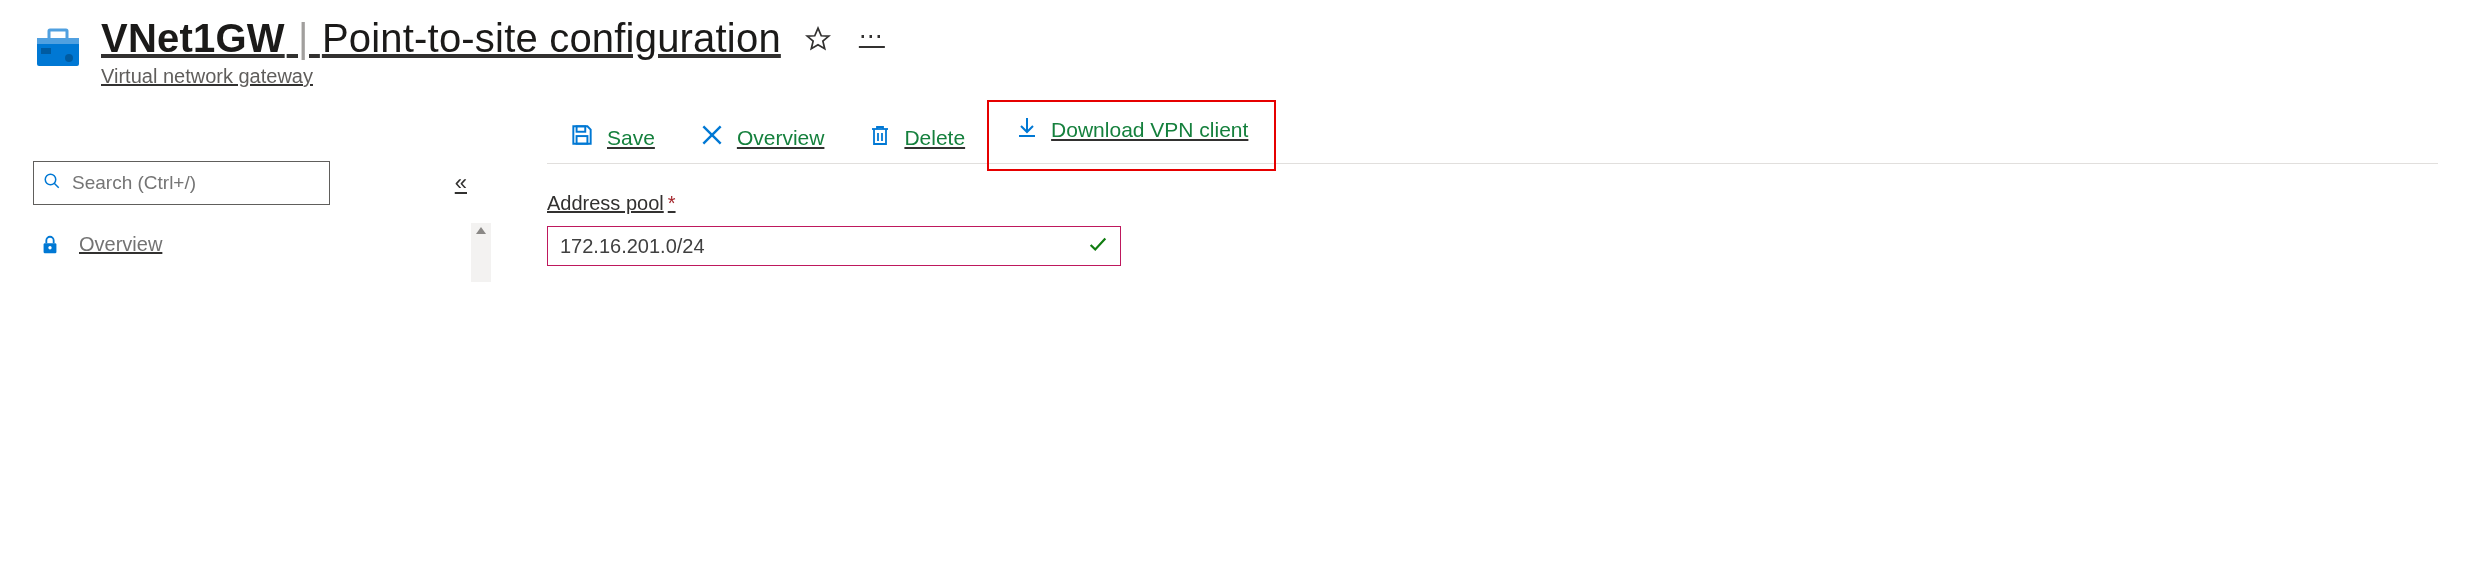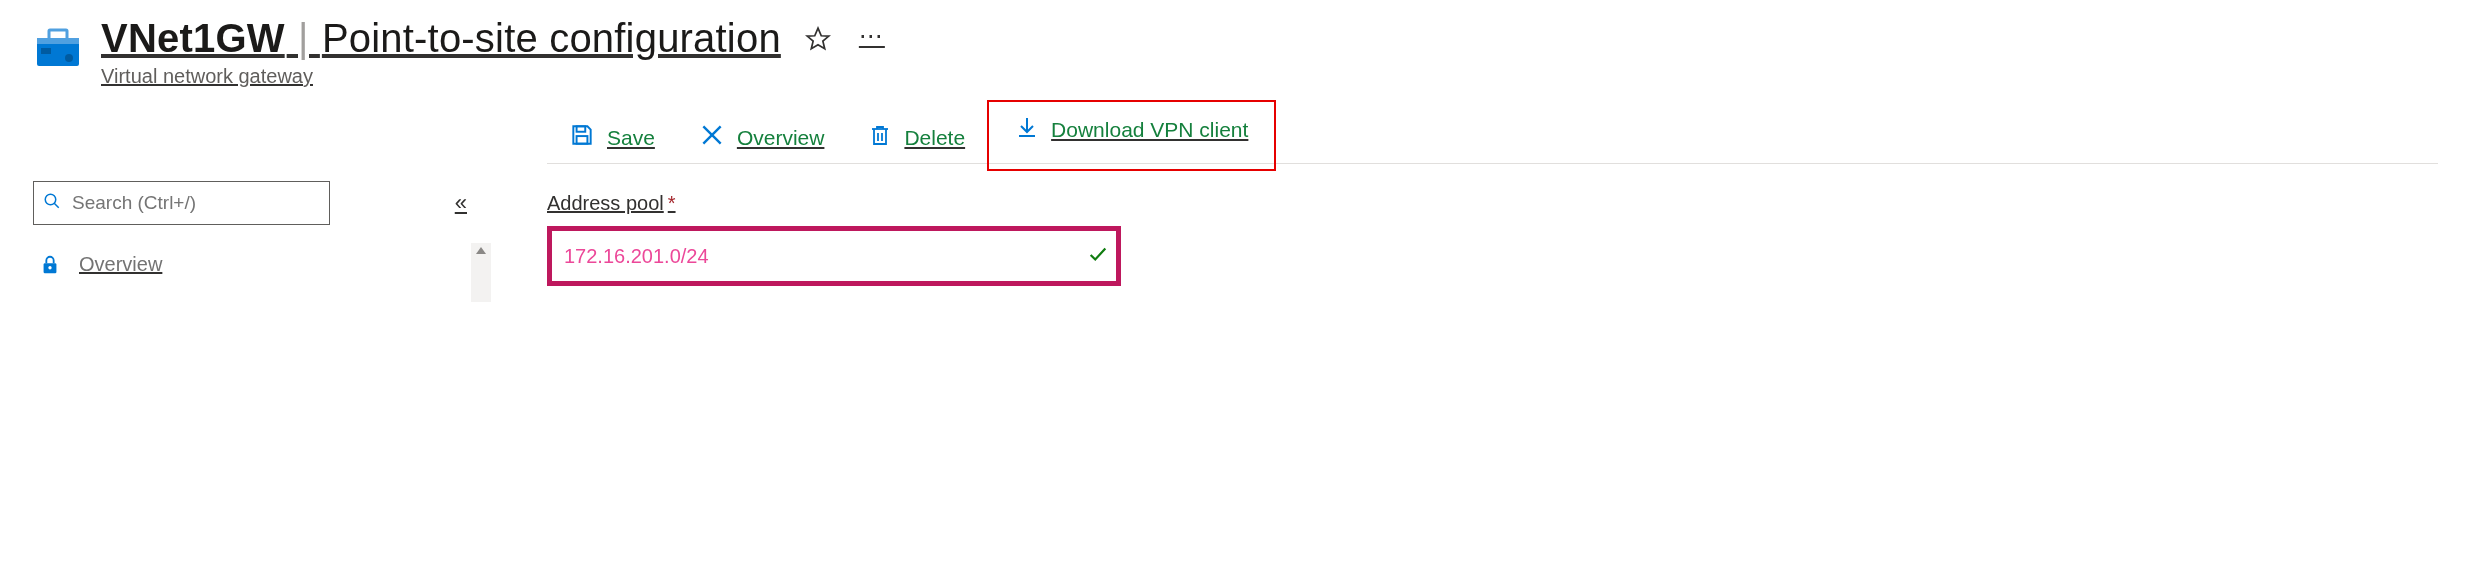--- a/index.html
+++ b/index.html
@@ -194,25 +194,25 @@
     .required {
       color: #a4262c;
       margin-left: 4px;
     }
     .input-wrap {
       position: relative;
       width: 574px;
     }
     .text-input {
       width: 100%;
-      height: 60px;
-      border: 5px solid #be185d;
+      height: 40px;
+      border: 1px solid #be185d;
       padding: 0 40px 0 12px;
       font-size: 20px;
-      color: #ec4899;
+      color: #404040;
       outline: none;
     }
     .valid-icon {
       position: absolute;
       right: 12px;
       top: 50%;
       transform: translateY(-50%);
       color: #107c10;
     }
   </style>

